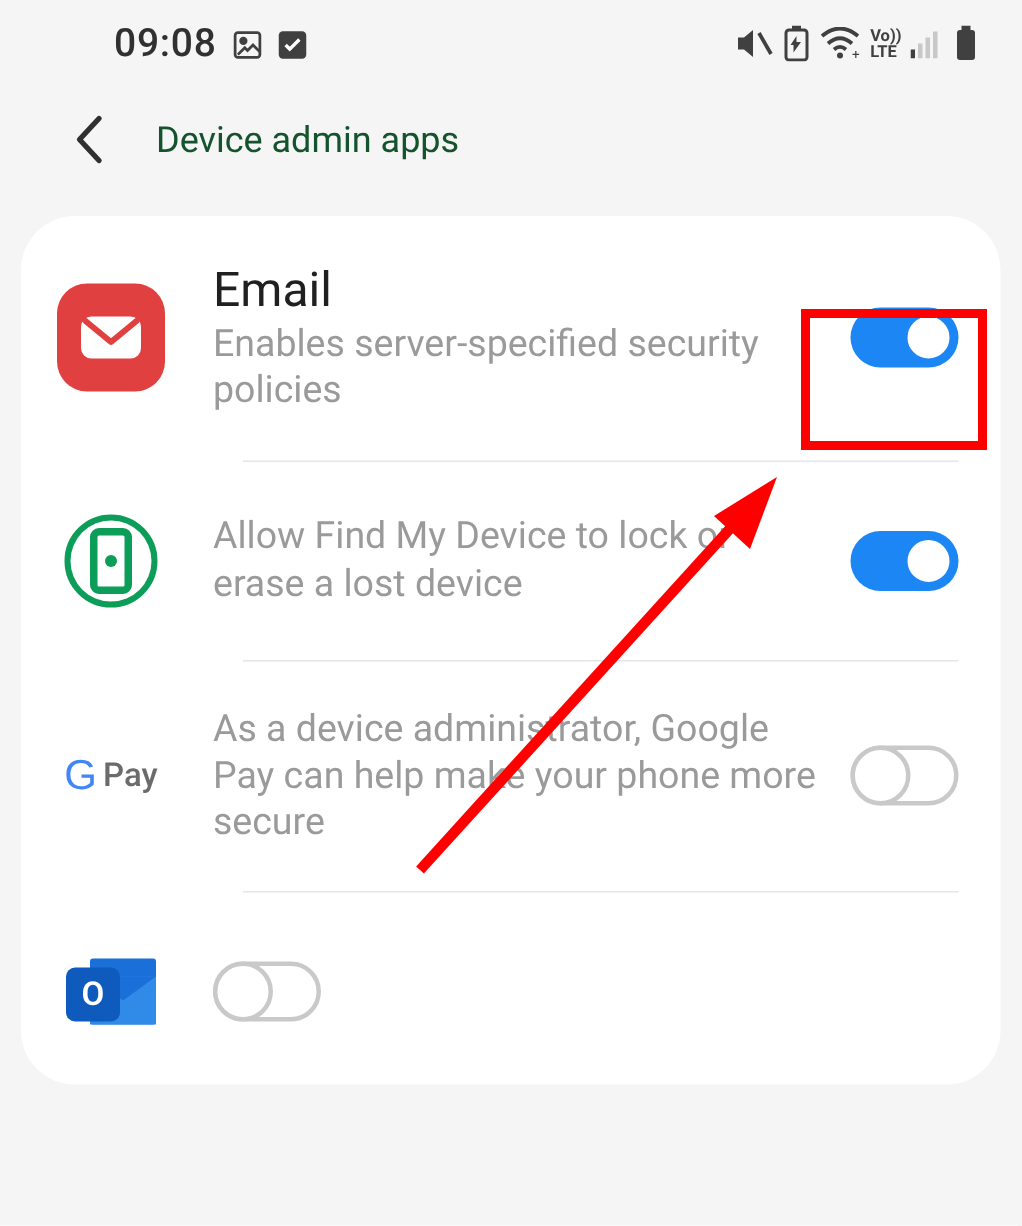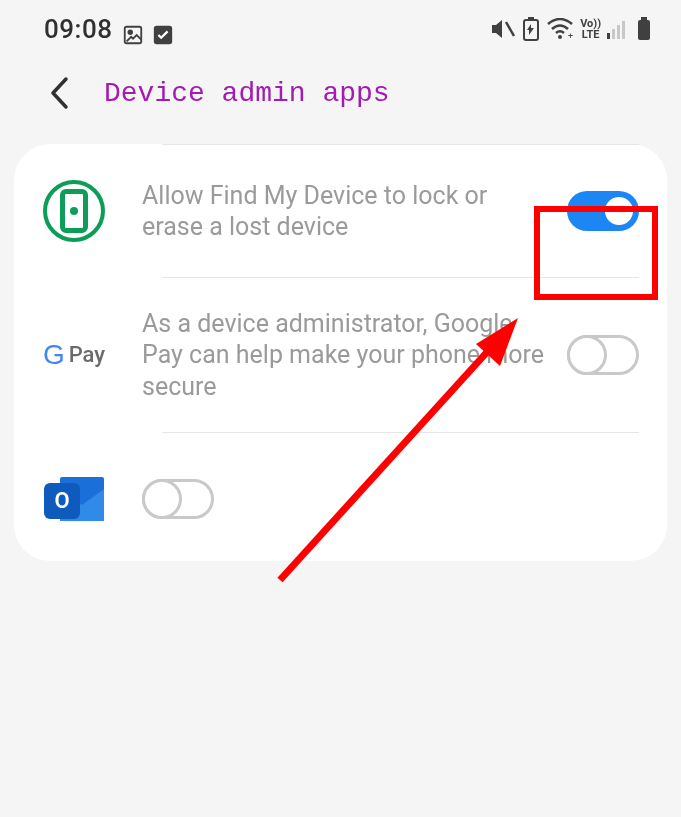--- a/index.html
+++ b/index.html
@@ -2,32 +2,32 @@
 <html><head>
   <meta charset="utf-8">
   <style>
     * { margin:0; padding:0; box-sizing:border-box; }
     body { font-family:-apple-system,BlinkMacSystemFont,"Segoe UI",Roboto,Helvetica,Arial,sans-serif;
            width:681px; height:817px; background:#f5f5f5; overflow:hidden; position:relative; }
 
     
     .status-bar { display:flex; justify-content:space-between; align-items:center;
                   padding:14px 30px 10px 44px; font-size:26px; color:#303030; }
-    .status-left { display:flex; align-items:flex-end; gap:10px; }
+    .status-left { display:flex; align-items:center; gap:10px;margin-left:32px; }
     .clock { font-weight:500; letter-spacing:0.5px; }
     .status-icons-left { display:flex; gap:8px; }
     .stat-ico { width:22px; height:22px; position:relative; }
     .status-right { display:flex; align-items:center; gap:6px; }
     .sr-ico svg { display:block; }
 
     
     .header { display:flex; align-items:center; padding:22px 26px 34px 42px; gap:28px; }
     .back-btn { width:34px; height:34px; display:flex; align-items:center; justify-content:center;
                 background:none; border:none; cursor:pointer; }
-    .page-title { font-size:28px; color:#a21caf; font-weight:400;font-family:Liberation Mono, monospace; }
+    .page-title { font-size:24px; color:#14532d; font-weight:400; }
 
     
     .card { background:#fff; border-radius:36px; margin:0 14px; padding:0; }
     .row { display:flex; align-items:center; padding:30px 28px 30px 24px; gap:4px; }
     .app-icon { width:72px; height:72px; flex-shrink:0; display:flex; align-items:center;
                 justify-content:center; margin-right:28px; }
     .row-text { flex:1; min-width:0; padding-right:12px; }
     .app-title { font-size:32px; color:#202020; margin-bottom:2px; }
     .app-desc { font-size:25px; color:#9a9a9a; line-height:1.25; }
     .divider { height:1px; background:#e6e6e6; margin-left:148px; margin-right:28px; }
@@ -108,21 +108,21 @@
           <path d="M9 7v4h3l-5 7v-5H5z" fill="#404040"></path>
         </svg>
       </span>
     <span class="sr-ico">
       <svg width="28" height="22" viewBox="0 0 28 22">
           <path d="M2 6q12-10 24 0M6 11q8-7 16 0M10 15q4-3.5 8 0" fill="none" stroke="#404040" stroke-width="2.5"></path>
         <circle cx="14" cy="19" r="2" fill="#404040"></circle>
         <text x="22" y="21" font-size="9" fill="#404040">+</text>
         </svg>
       </span>
-    <span class="sr-ico" style="font-size:11px;color:#404040;font-weight:700;line-height:1;text-align:center;">Vo))<br>LTE</span>
+    <span class="sr-ico" style="font-size:11px;color:#404040;font-weight:700;line-height:1;">Vo))<br>LTE</span>
     <span class="sr-ico">
       <svg width="24" height="20" viewBox="0 0 24 20">
           <rect x="0" y="14" width="3" height="6" fill="#404040"></rect>
         <rect x="5" y="10" width="3" height="10" fill="#c8c8c8"></rect>
           <rect x="10" y="6" width="3" height="14" fill="#c8c8c8"></rect>
         <rect x="15" y="2" width="3" height="18" fill="#c8c8c8"></rect>
         </svg>
       </span>
     <span class="sr-ico">
       <svg width="14" height="24" viewBox="0 0 14 24">
@@ -137,20 +137,37 @@
   <button class="back-btn">
     <svg width="22" height="34" viewBox="0 0 22 34">
       <path d="M18 3 L5 17 L18 31" fill="none" stroke="#303030" stroke-width="3.5" stroke-linecap="round" stroke-linejoin="round"></path>
     </svg>
   </button>
   <h1 class="page-title">Device admin apps</h1>
 </div>
 
 <div class="card">
 
+  <div class="row">
+    <div class="app-icon">
+      <div class="ico-email">
+        <svg width="42" height="30" viewBox="0 0 42 30">
+            <rect x="1" y="1" width="40" height="28" rx="7" fill="#fff"></rect>
+          <path d="M4 4 L21 18 L38 4" fill="none" stroke="#e14040" stroke-width="4" stroke-linecap="round" stroke-linejoin="round"></path>
+          </svg>
+      </div>
+    </div>
+    <div class="row-text">
+      <div class="app-title">Email</div>
+      <div class="app-desc">Enables server-specified security policies</div>
+    </div>
+    <div class="toggle on">
+        <div class="knob"></div>
+      </div>
+  </div>
   <div class="divider"></div>
 
   <div class="row">
     <div class="app-icon">
       <div class="ico-fmd">
           <div class="ico-fmd-inner"></div>
         </div>
     </div>
     <div class="row-text">
       <div class="app-desc">Allow Find My Device to lock or erase a lost device</div>

